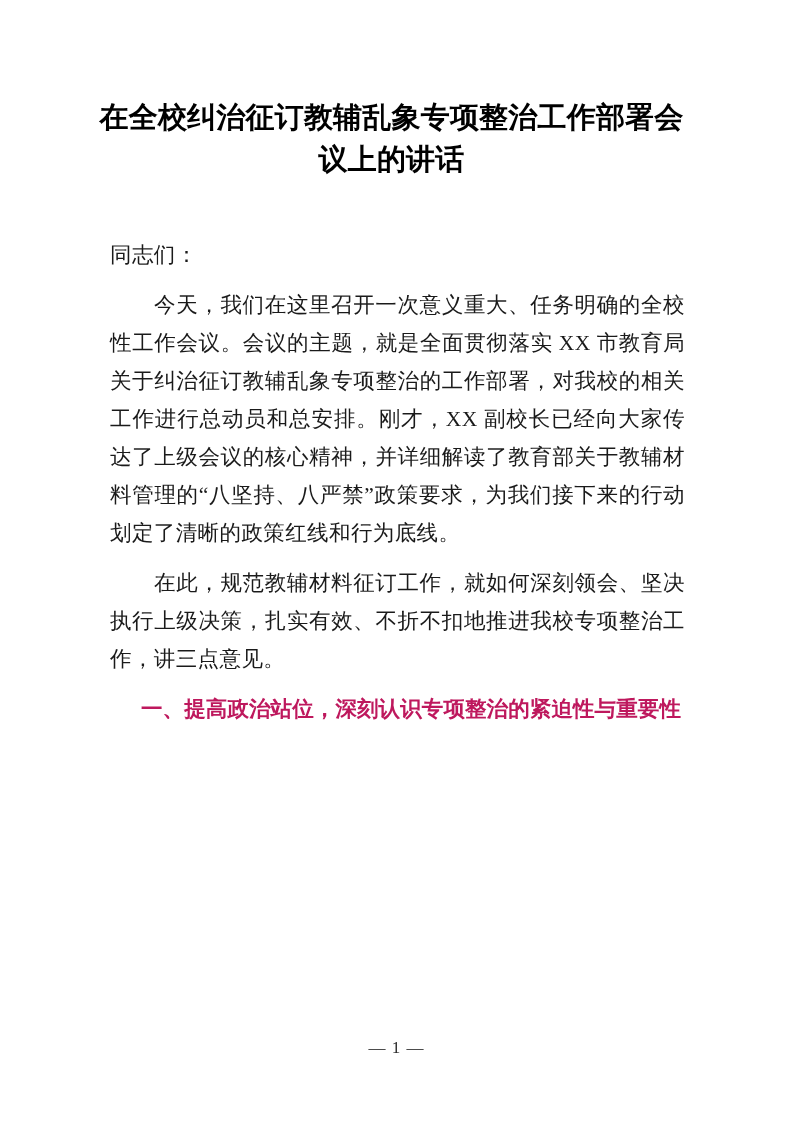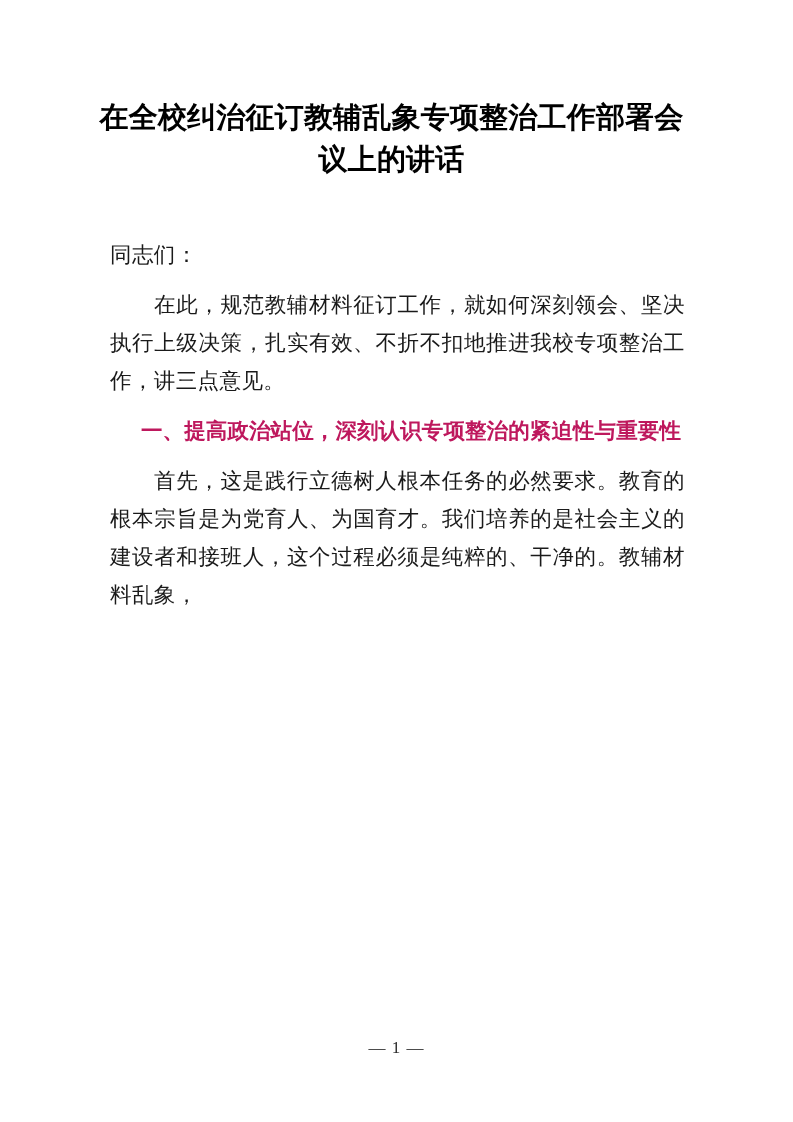--- a/index.html
+++ b/index.html
@@ -92,25 +92,25 @@
 <div class="page">
 
   <div class="content">
 
     <h1 class="doc-title">在全校纠治征订教辅乱象专项整治工作部署会议上的讲话</h1>
 
     <div class="title-spacer"></div>
 
     <p class="body-para noindent">同志们：</p>
 
+    <p class="body-para indent2">今天，我们在这里召开一次意义重大、任务明确的全校性工作会议。会议的主题，就是全面贯彻落实 XX 市教育局关于纠治征订教辅乱象专项整治的工作部署，对我校的相关工作进行总动员和总安排。刚才，XX 副校长已经向大家传达了上级会议的核心精神，并详细解读了教育部关于教辅材料管理的“八坚持、八严禁”政策要求，为我们接下来的行动划定了清晰的政策红线和行为底线。</p>
 
     <p class="body-para indent2">在此，规范教辅材料征订工作，就如何深刻领会、坚决执行上级决策，扎实有效、不折不扣地推进我校专项整治工作，讲三点意见。</p>
 
     <h2 class="section-heading">一、提高政治站位，深刻认识专项整治的紧迫性与重要性</h2>
 
 
-    <p class="body-para indent2">首先，这是践行立德树人根本任务的必然要求。教育的根本宗旨是为党育人、为国育才。我们培养的是社会主义的建设者和接班人，这个过程必须是纯粹的、干净的。教辅材料乱象，</p>
 
   </div>
 
   <div class="page-footer">— 1 —</div>
 
 </div>
 
 </body></html>

